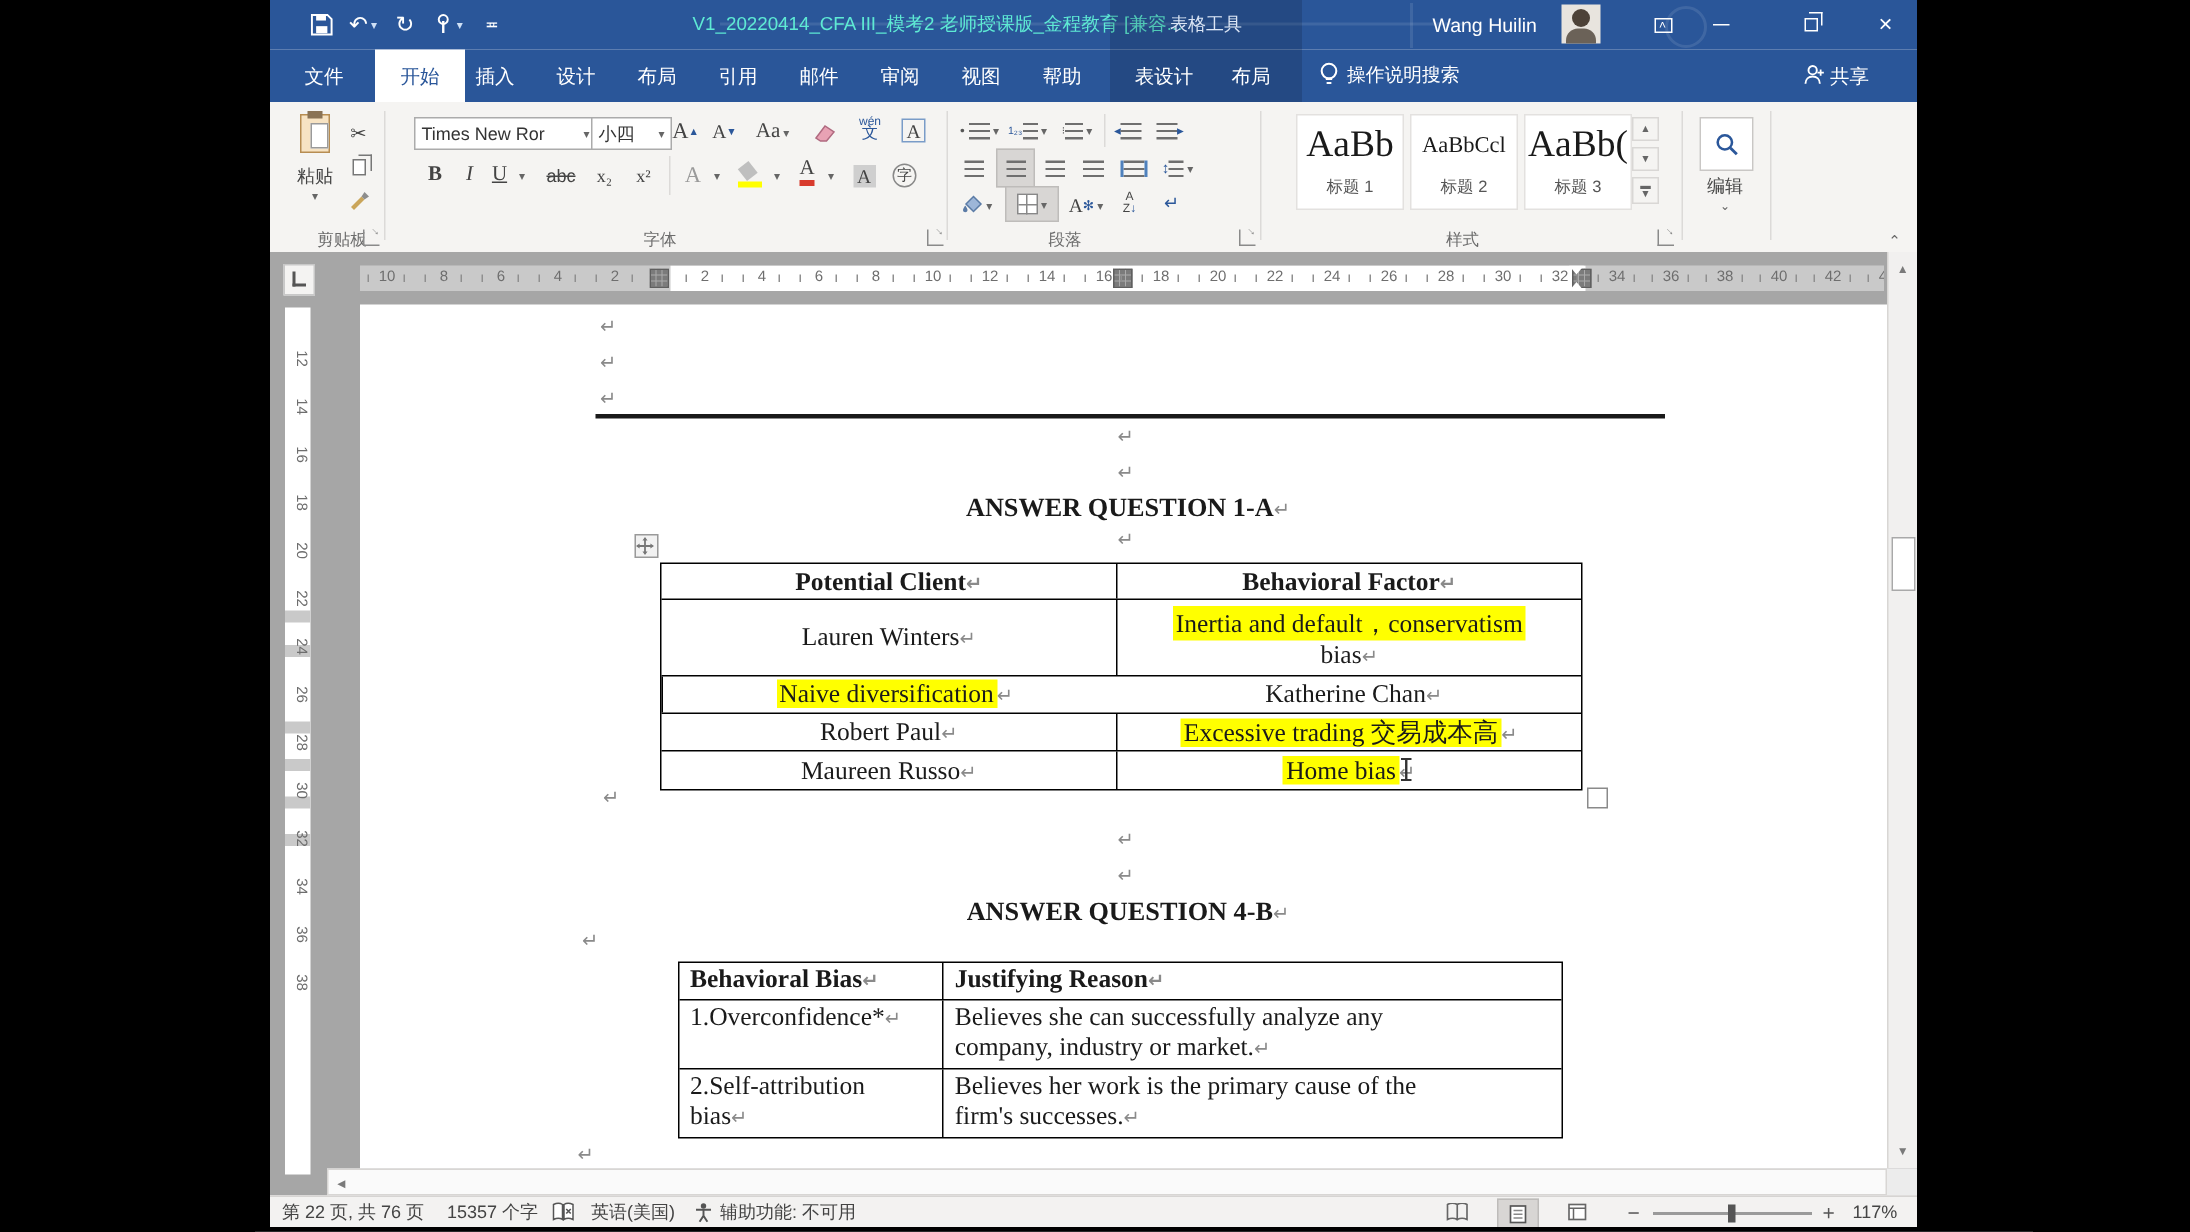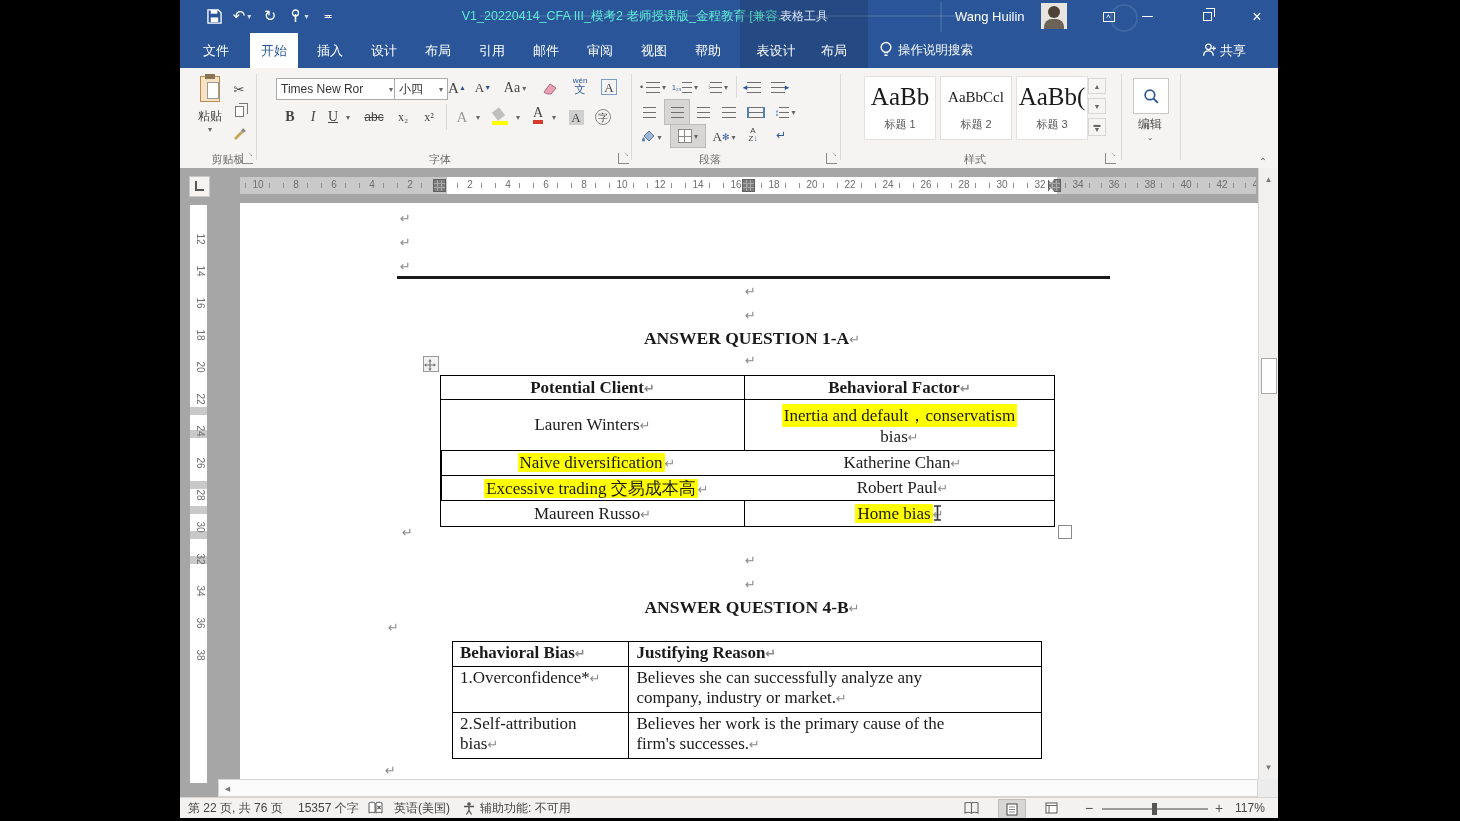--- a/index.html
+++ b/index.html
@@ -123,21 +123,21 @@
       <span class="box" style="width:9px;height:9px;border:1.3px solid #fff;position:relative;">
           <span class="box" style="position:absolute;left:2px;top:-5px;width:9px;height:9px;border-top:1.3px solid #fff;border-right:1.3px solid #fff;"></span>
         </span>
     </div>
     <div class="winctl" style="left:1060px;font-size:16px;">×</div>
   </div>
 
   <div id="tabrow">
     <div class="abs" style="left:560px;top:0;width:128px;height:35px;background:rgba(0,0,0,0.14);"></div>
     <div class="tab" style="left:14px;width:44px;">文件</div>
-    <div class="tab tab-active" style="left:70px;width:48px;">开始</div>
+    <div class="tab tab-active" style="left:70px;width:60px;">开始</div>
     <div class="tab" style="left:128px;width:44px;">插入</div>
     <div class="tab" style="left:182px;width:44px;">设计</div>
     <div class="tab" style="left:236px;width:44px;">布局</div>
     <div class="tab" style="left:290px;width:44px;">引用</div>
     <div class="tab" style="left:344px;width:44px;">邮件</div>
     <div class="tab" style="left:398px;width:44px;">审阅</div>
     <div class="tab" style="left:452px;width:44px;">视图</div>
     <div class="tab" style="left:506px;width:44px;">帮助</div>
     <div class="tab" style="left:570px;width:52px;">表设计</div>
     <div class="tab" style="left:632px;width:44px;">布局</div>
@@ -534,25 +534,25 @@
         </div>
         <div class="row" style="height:25px;">
           <div class="c c2" style="width:311px;">
               <div><span class="hl">Naive diversification</span><span class="pil">↵</span></div>
             </div>
           <div class="c" style="width:304px;">
               <div><span>Katherine Chan</span><span class="pil">↵</span></div>
             </div>
         </div>
         <div class="row" style="height:25px;">
+          <div class="c" style="width:304px;">
+              <div><span>Robert Paul</span><span class="pil">↵</span></div>
+            </div>
           <div class="c c2" style="width:311px;">
               <div><span class="hl">Excessive trading 交易成本高</span><span class="pil">↵</span></div>
-            </div>
-          <div class="c" style="width:304px;">
-              <div><span>Robert Paul</span><span class="pil">↵</span></div>
             </div>
         </div>
         <div class="row" style="height:26px;">
           <div class="c" style="width:304px;">
               <div><span>Maureen Russo</span><span class="pil">↵</span></div>
             </div>
           <div class="c c2" style="width:311px;">
               <div><span class="hl">Home bias</span><span class="pil">↵</span></div>
             </div>
         </div>

